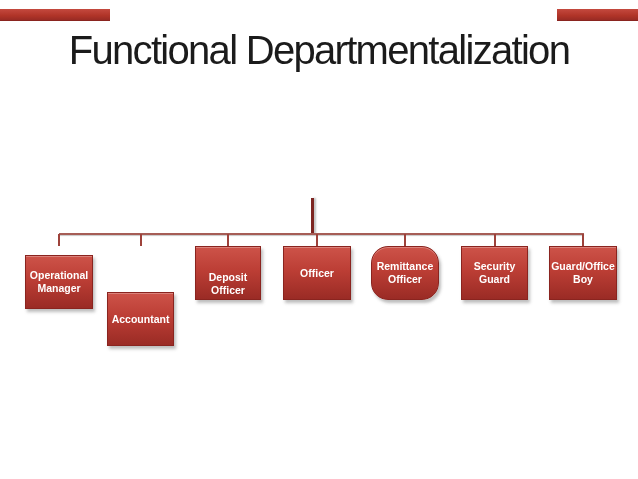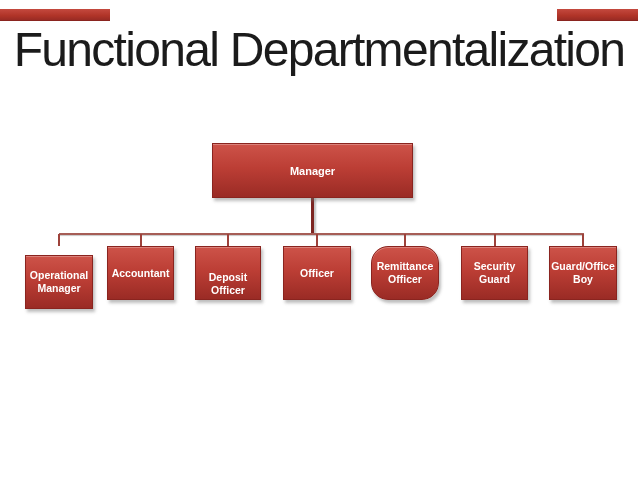--- a/index.html
+++ b/index.html
@@ -12,21 +12,21 @@
     position:absolute; top:9px; height:11px;
     background:linear-gradient(180deg,#c4493f 0%,#b03428 60%,#992b24 100%);
     border-bottom:1px solid #8a241f;
   }
   .accent-bar.left  { left:0;    width:110px; }
   .accent-bar.right { left:557px; width:81px; }
   
   .title {
     position:absolute; top:27px; left:0; width:638px;
     text-align:center; color:#1b1b1b;
-    font-size:48px; line-height:46px; letter-spacing:-1.7px; font-weight:500;
+    font-size:40px; line-height:46px; letter-spacing:-1.7px; font-weight:500;
     white-space:nowrap;
   }
   
   .node {
     position:absolute; box-sizing:border-box;
     background:linear-gradient(180deg,#cd5349 0%,#bc3e35 45%,#9a2b25 100%);
     border:1px solid #8a241f;
     box-shadow:2px 3px 3px rgba(110,110,110,0.45), inset 0 1px 0 rgba(255,255,255,0.28);
     color:#ffffff; font-weight:bold; text-align:center;
     display:flex; align-items:center; justify-content:center;
@@ -60,29 +60,26 @@
   <div id="drops">
       <div class="conn drop" style="left: 58px;"></div>
       <div class="conn drop" style="left: 140px;"></div>
       <div class="conn drop" style="left: 227px;"></div>
       <div class="conn drop" style="left: 316px;"></div>
       <div class="conn drop" style="left: 404px;"></div>
       <div class="conn drop" style="left: 494px;"></div>
       <div class="conn drop" style="left: 582px;"></div>
     </div>
 
-  <div class="node root">
-    <span>Manager</span>
-  </div>
 
   <div id="children">
       <div class="node child" style="left: 25px; width: 68px; margin-top: 9px;">
         <span>Operational Manager</span>
       </div>
-      <div class="node child" style="left: 107px; width: 67px;">
+      <div class="node child" style="left: 107px; width: 67px; margin-top: 46px;">
         <span>Accountant</span>
       </div>
       <div class="node child" style="left: 195px; width: 66px; align-items: flex-end;">
         <span>Deposit Officer</span>
       </div>
       <div class="node child" style="left: 283px; width: 68px;">
         <span>Officer</span>
       </div>
       <div class="node child" style="left: 371px; width: 68px; border-radius: 17px;">
         <span>Remittance Officer</span>

